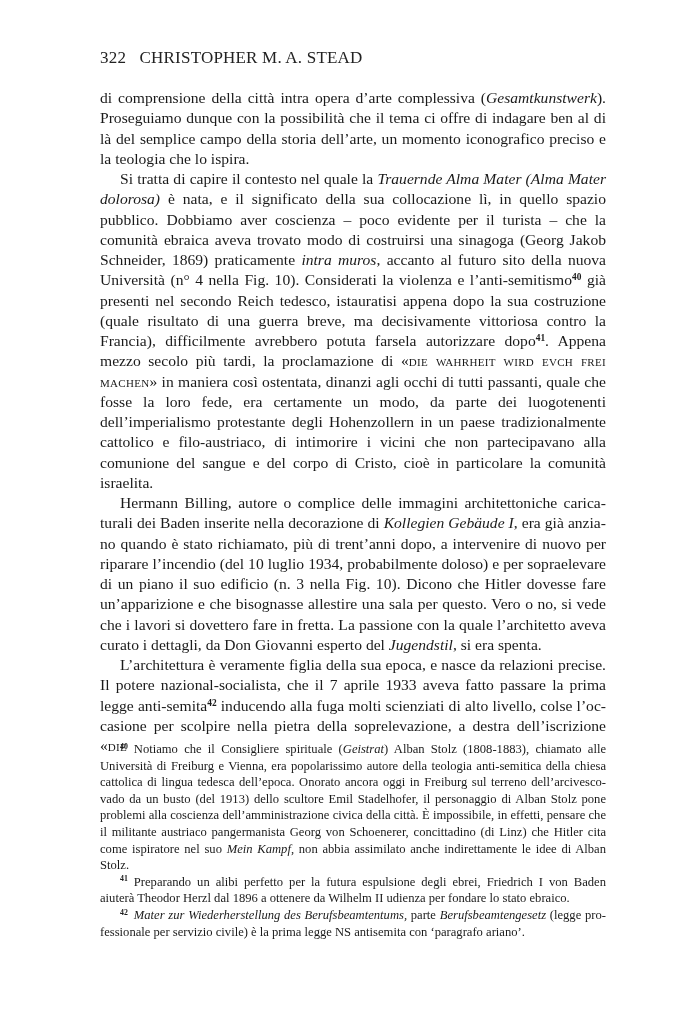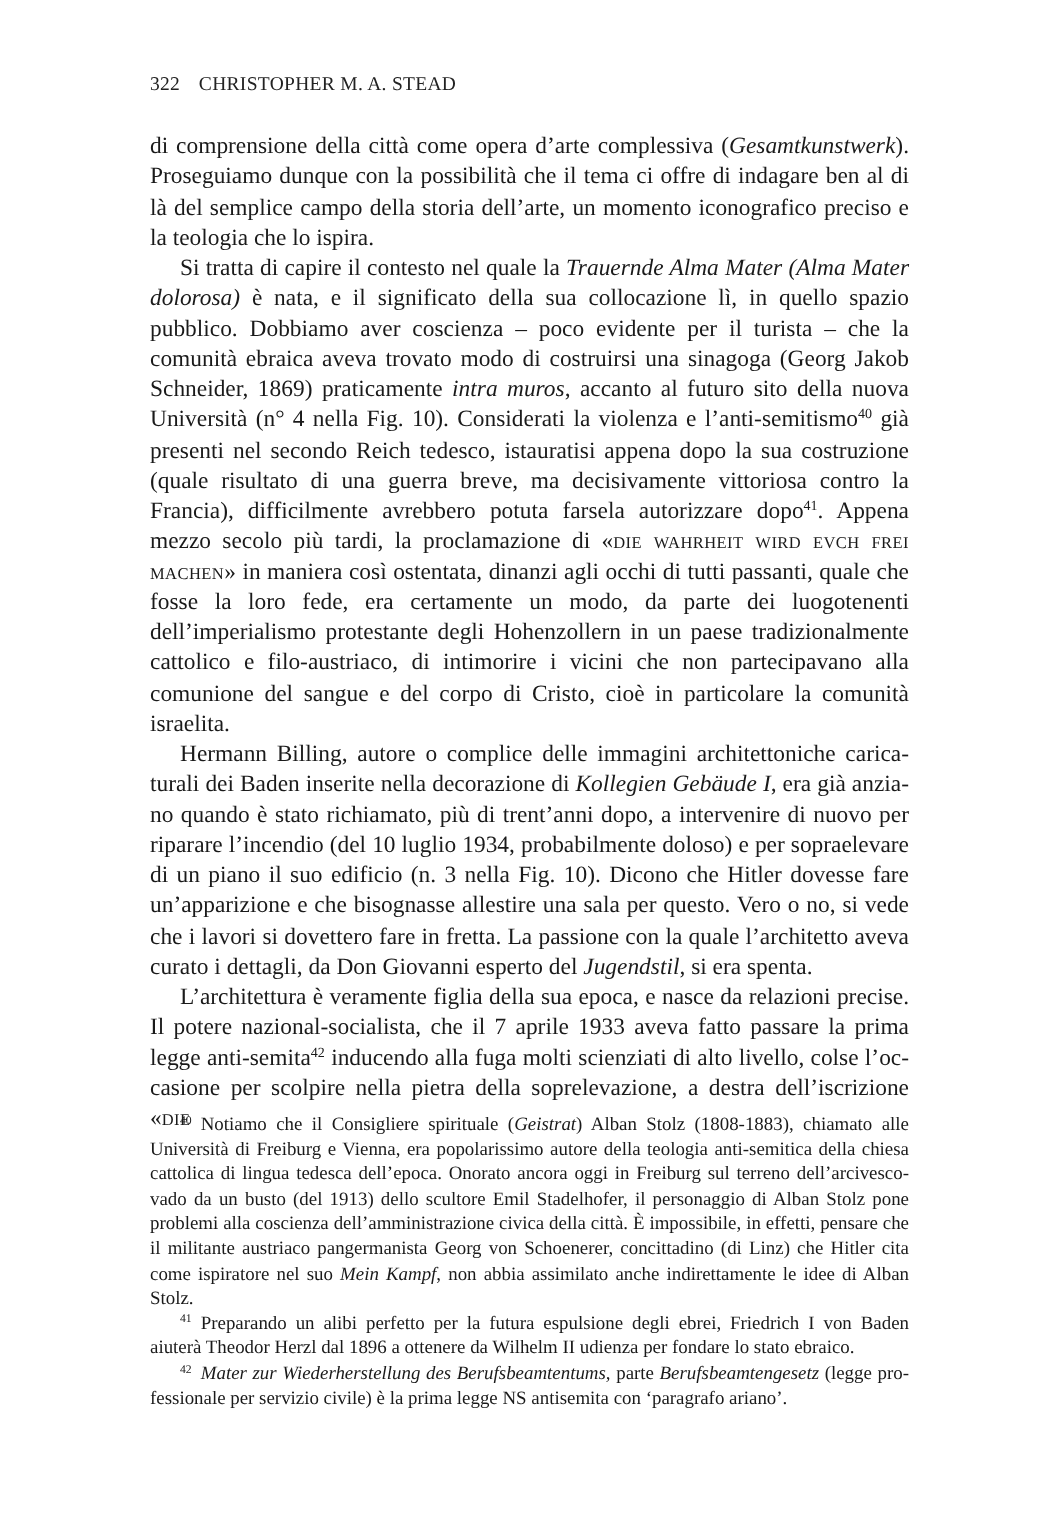--- a/index.html
+++ b/index.html
@@ -3,50 +3,50 @@
 <meta charset="utf-8">
 <style>
   html, body { margin: 0; padding: 0; background: #ffffff; }
   body {
     width: 697px; height: 1023px; position: relative; overflow: hidden;
     font-family: "Liberation Serif", "DejaVu Serif", serif;
     color: #1a1a1a;
   }
   .running-head {
     position: absolute; left: 100px; top: 48px;
-    font-size: 13px; letter-spacing: 0.2px; color: #222;
+    font-size: 17px; letter-spacing: 0.2px; color: #222;
     white-space: nowrap;
   }
   .running-head .page-num { margin-right: 9px; }
   .body-text {
     position: absolute; left: 100px; top: 88px; width: 506px;
     font-size: 15.6px; line-height: 20.25px;
     text-align: justify; hyphens: manual;
   }
   .body-text p { margin: 0; text-indent: 20px; text-align: justify; }
   .body-text p.noindent { text-indent: 0; }
   .sc { font-variant: small-caps; letter-spacing: 0.3px; }
-  sup { font-size: 0.6em; line-height: 0; vertical-align: 0.55em; }
+  sup { font-size: 0.6em; line-height: 0; vertical-align: 0.55em; font-weight: bold; }
   .footnotes {
     position: absolute; left: 100px; top: 741px; width: 506px;
     font-size: 12.6px; line-height: 16.6px; text-align: justify;
   }
   .footnotes p { margin: 0; text-indent: 20px; text-align: justify; }
   .footnotes sup { font-size: 0.62em; margin-right: 6px; }
 </style>
 </head>
 <body>
 
 <div class="running-head">
   <span class="page-num">322</span>
   <span>CHRISTOPHER M. A. STEAD</span>
 </div>
 
 <div class="body-text">
-  <p class="noindent"><span>di comprensione della città come opera d’arte complessiva (</span><em>Gesamtkunstwerk</em><span>). Proseguiamo dunque con la possibilità che il tema ci offre di indagare ben al di là del semplice campo della storia dell’arte, un momento iconografico preciso e la teologia che lo ispira.</span></p>
+  <p class="noindent"><span>di comprensione della città intra opera d’arte complessiva (</span><em>Gesamtkunstwerk</em><span>). Proseguiamo dunque con la possibilità che il tema ci offre di indagare ben al di là del semplice campo della storia dell’arte, un momento iconografico preciso e la teologia che lo ispira.</span></p>
 
   <p><span>Si tratta di capire il contesto nel quale la </span><em>Trauernde Alma Mater (Alma Mater dolorosa)</em><span> è nata, e il significato della sua collocazione lì, in quello spazio pubbli­co. Dobbiamo aver coscienza – poco evidente per il turista – che la comunità ebraica aveva trovato modo di costruirsi una sinagoga (Georg Jakob Schneider, 1869) praticamente </span><em>intra muros</em><span>, accanto al futuro sito della nuova Università (n° 4 nella Fig. 10). Considerati la violenza e l’anti-semitismo</span><sup>40</sup><span> già presenti nel secondo Reich tedesco, istauratisi appena dopo la sua costruzione (quale risul­tato di una guerra breve, ma decisivamente vittoriosa contro la Francia), diffi­cilmente avrebbero potuta farsela autorizzare dopo</span><sup>41</sup><span>. Appena mezzo secolo più tardi, la proclamazione di «</span><span class="sc">die wahrheit wird evch frei machen</span><span>» in manie­ra così ostentata, dinanzi agli occhi di tutti passanti, quale che fosse la loro fede, era certamente un modo, da parte dei luogotenenti dell’imperialismo protestan­te degli Hohenzollern in un paese tradizionalmente cattolico e filo-austriaco, di intimorire i vicini che non partecipavano alla comunione del sangue e del cor­po di Cristo, cioè in particolare la comunità israelita.</span></p>
 
   <p><span>Hermann Billing, autore o complice delle immagini architettoniche carica­turali dei Baden inserite nella decorazione di </span><em>Kollegien Gebäude I</em><span>, era già anzia­no quando è stato richiamato, più di trent’anni dopo, a intervenire di nuovo per riparare l’incendio (del 10 luglio 1934, probabilmente doloso) e per sopra­elevare di un piano il suo edificio (n. 3 nella Fig. 10). Dicono che Hitler doves­se fare un’apparizione e che bisognasse allestire una sala per questo. Vero o no, si vede che i lavori si dovettero fare in fretta. La passione con la quale l’architet­to aveva curato i dettagli, da Don Giovanni esperto del </span><em>Jugendstil</em><span>, si era spenta.</span></p>
 
   <p style="text-align-last: justify;"><span>L’architettura è veramente figlia della sua epoca, e nasce da relazioni preci­se. Il potere nazional-socialista, che il 7 aprile 1933 aveva fatto passare la prima legge anti-semita</span><sup>42</sup><span> inducendo alla fuga molti scienziati di alto livello, colse l’oc­casione per scolpire nella pietra della soprelevazione, a destra dell’iscrizione «</span><span class="sc">die</span></p>
 </div>
 
 <div class="footnotes">
   <p><sup>40</sup><span>Notiamo che il Consigliere spirituale (</span><em>Geistrat</em><span>) Alban Stolz (1808-1883), chiamato alle Università di Freiburg e Vienna, era popolarissimo autore della teologia anti-semitica della chiesa cattolica di lingua tedesca dell’epoca. Onorato ancora oggi in Freiburg sul terreno dell’arcivesco­vado da un busto (del 1913) dello scultore Emil Stadelhofer, il personaggio di Alban Stolz pone problemi alla coscienza dell’amministrazione civica della città. È impossibile, in effetti, pensare che il militante austriaco pangermanista Georg von Schoenerer, concittadino (di Linz) che Hitler cita come ispiratore nel suo </span><em>Mein Kampf</em><span>, non abbia assimilato anche indirettamente le idee di Alban Stolz.</span></p>

